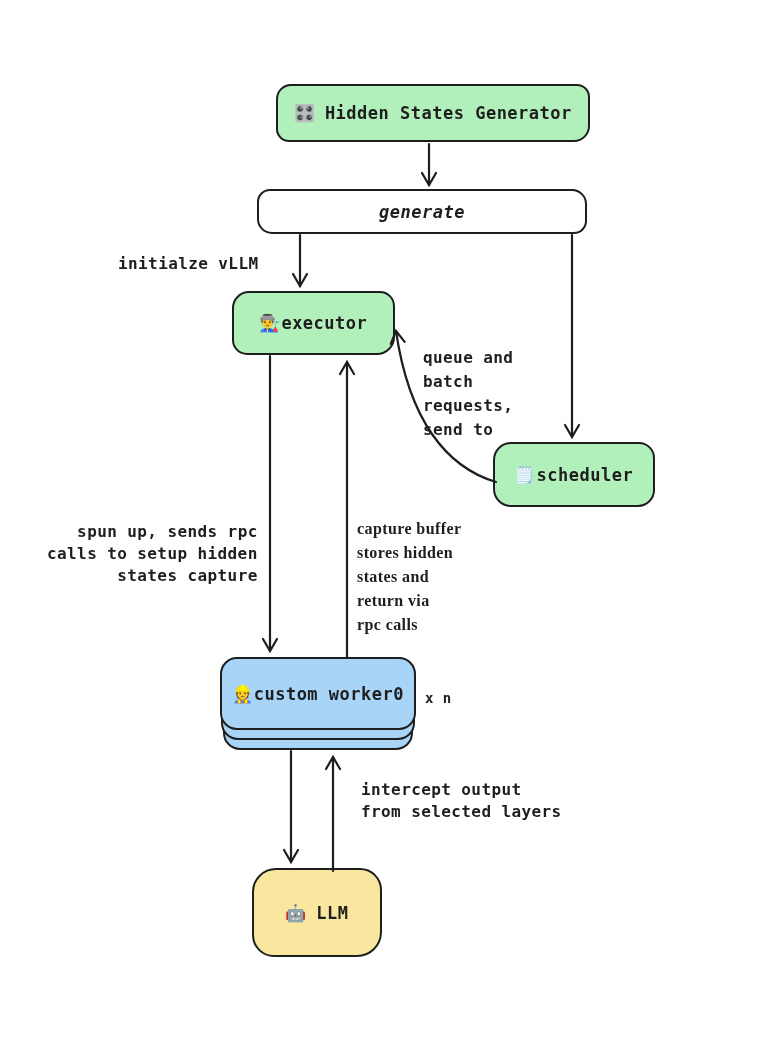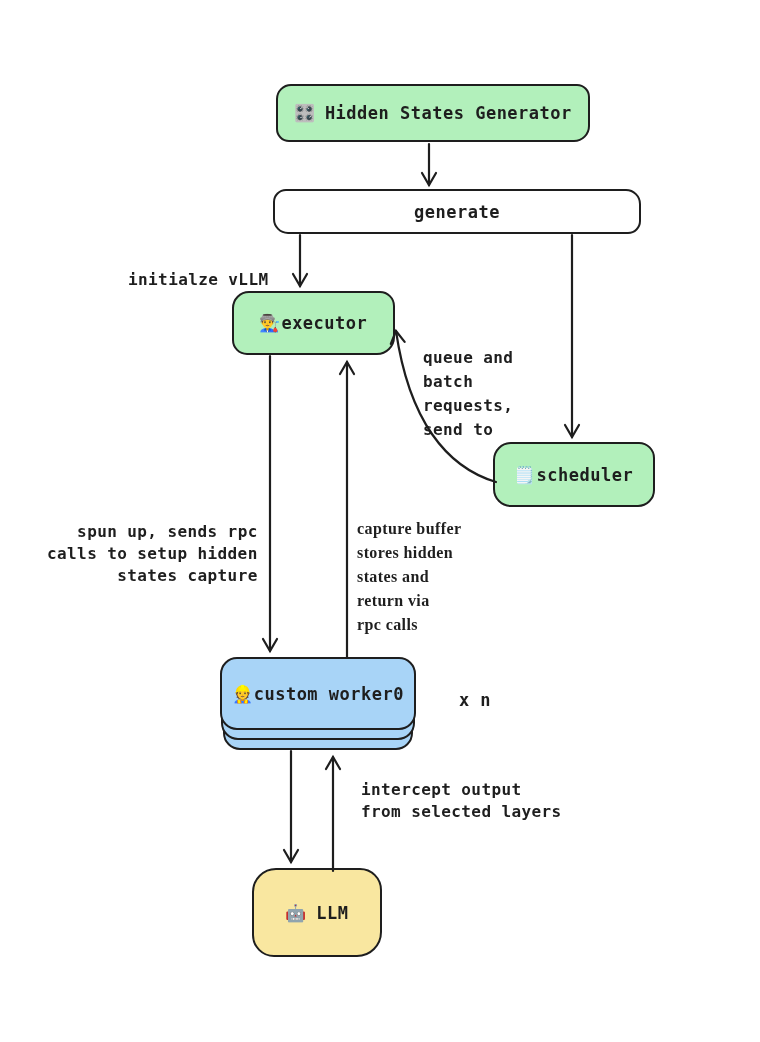--- a/index.html
+++ b/index.html
@@ -36,45 +36,45 @@
     white-space: nowrap;
   }
   .node .icon { font-weight: 400; font-size: 17px; }
   .node .icon.gap { margin-right: 9px; }
   .green  { background: #b2f0bb; }
   .blue   { background: #a8d4f7; }
   .yellow { background: #f9e7a0; }
   .white  { background: #ffffff; }
 
   .node-hsg       { left: 276px; top: 84px;  width: 314px; height: 58px; border-radius: 15px 13px 16px 13px; }
-  .node-generate  { left: 273px; top: 189px; width: 368px; height: 45px; border-radius: 13px 15px 13px 15px; }
+  .node-generate  { left: 257px; top: 189px; width: 330px; height: 45px; border-radius: 13px 15px 13px 15px; font-style: italic; }
   .node-executor  { left: 232px; top: 291px; width: 163px; height: 64px; border-radius: 17px 15px 18px 15px; }
   .node-scheduler { left: 493px; top: 442px; width: 162px; height: 65px; border-radius: 18px 16px 17px 18px; }
 
   .node-worker    { left: 220px; top: 657px; width: 196px; height: 73px; border-radius: 17px; z-index: 3; }
   .stack-2        { left: 221px; top: 667px; width: 194px; height: 73px; border-radius: 17px; z-index: 2; }
   .stack-3        { left: 223px; top: 677px; width: 190px; height: 73px; border-radius: 17px; z-index: 1; }
 
   .node-llm       { left: 252px; top: 868px; width: 130px; height: 89px; border-radius: 24px 22px 25px 22px; }
 
   .elabel {
     position: absolute;
     z-index: 5;
     font-size: 16px;
     font-weight: 600;
     line-height: 1.5;
     white-space: pre-line;
     letter-spacing: 0.4px;
   }
-  .lab-initialize { left: 128px; top: 252px; margin-top: 16px; }
+  .lab-initialize { left: 118px; top: 252px; }
   .lab-make       { left: 581px; top: 286px; }
   .lab-queue      { left: 423px; top: 334px; margin-top: 12px; }
   .lab-spun       { left: 47px;  top: 521px; line-height: 1.38; text-align: right; }
   .lab-capture    { left: 357px; top: 517px; font-family: Liberation Serif, serif; }
-  .lab-xn         { left: 459px; top: 688px; font-size: 17px; text-align: right; }
+  .lab-xn         { left: 425px; top: 688px; font-size: 14px; text-align: right; }
   .lab-patch      { left: 80px;  top: 797px; }
   .lab-intercept  { left: 361px; top: 779px; line-height: 1.4; }
 </style>
 </head>
 <body>
 
 <div class="canvas">
 
   <svg class="arrows" viewBox="0 0 760 1042" xmlns="http://www.w3.org/2000/svg">
     <defs>

